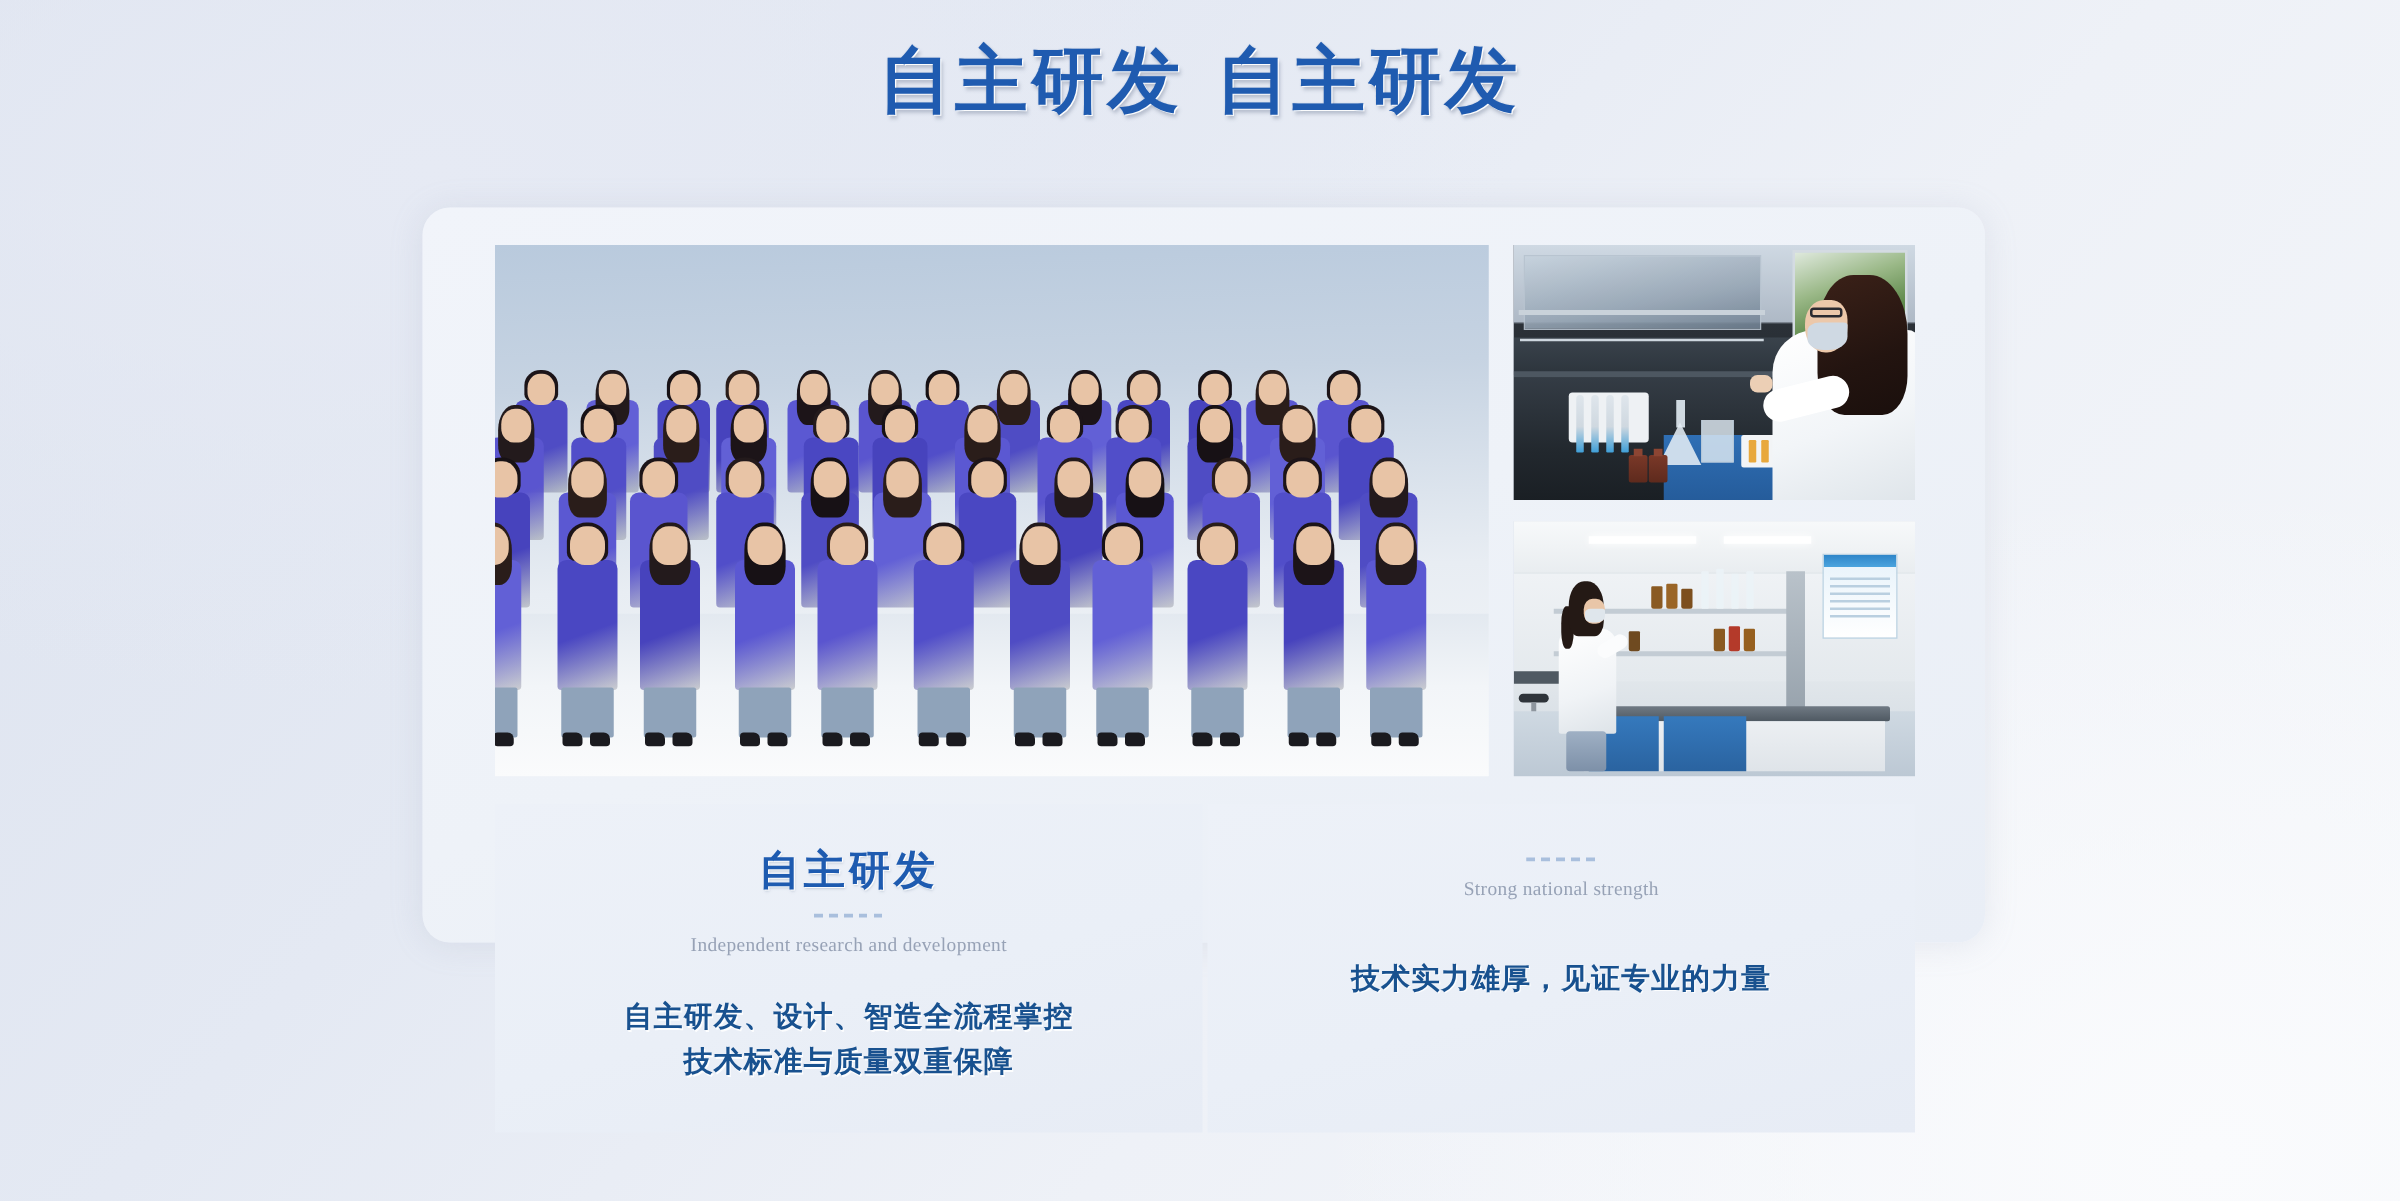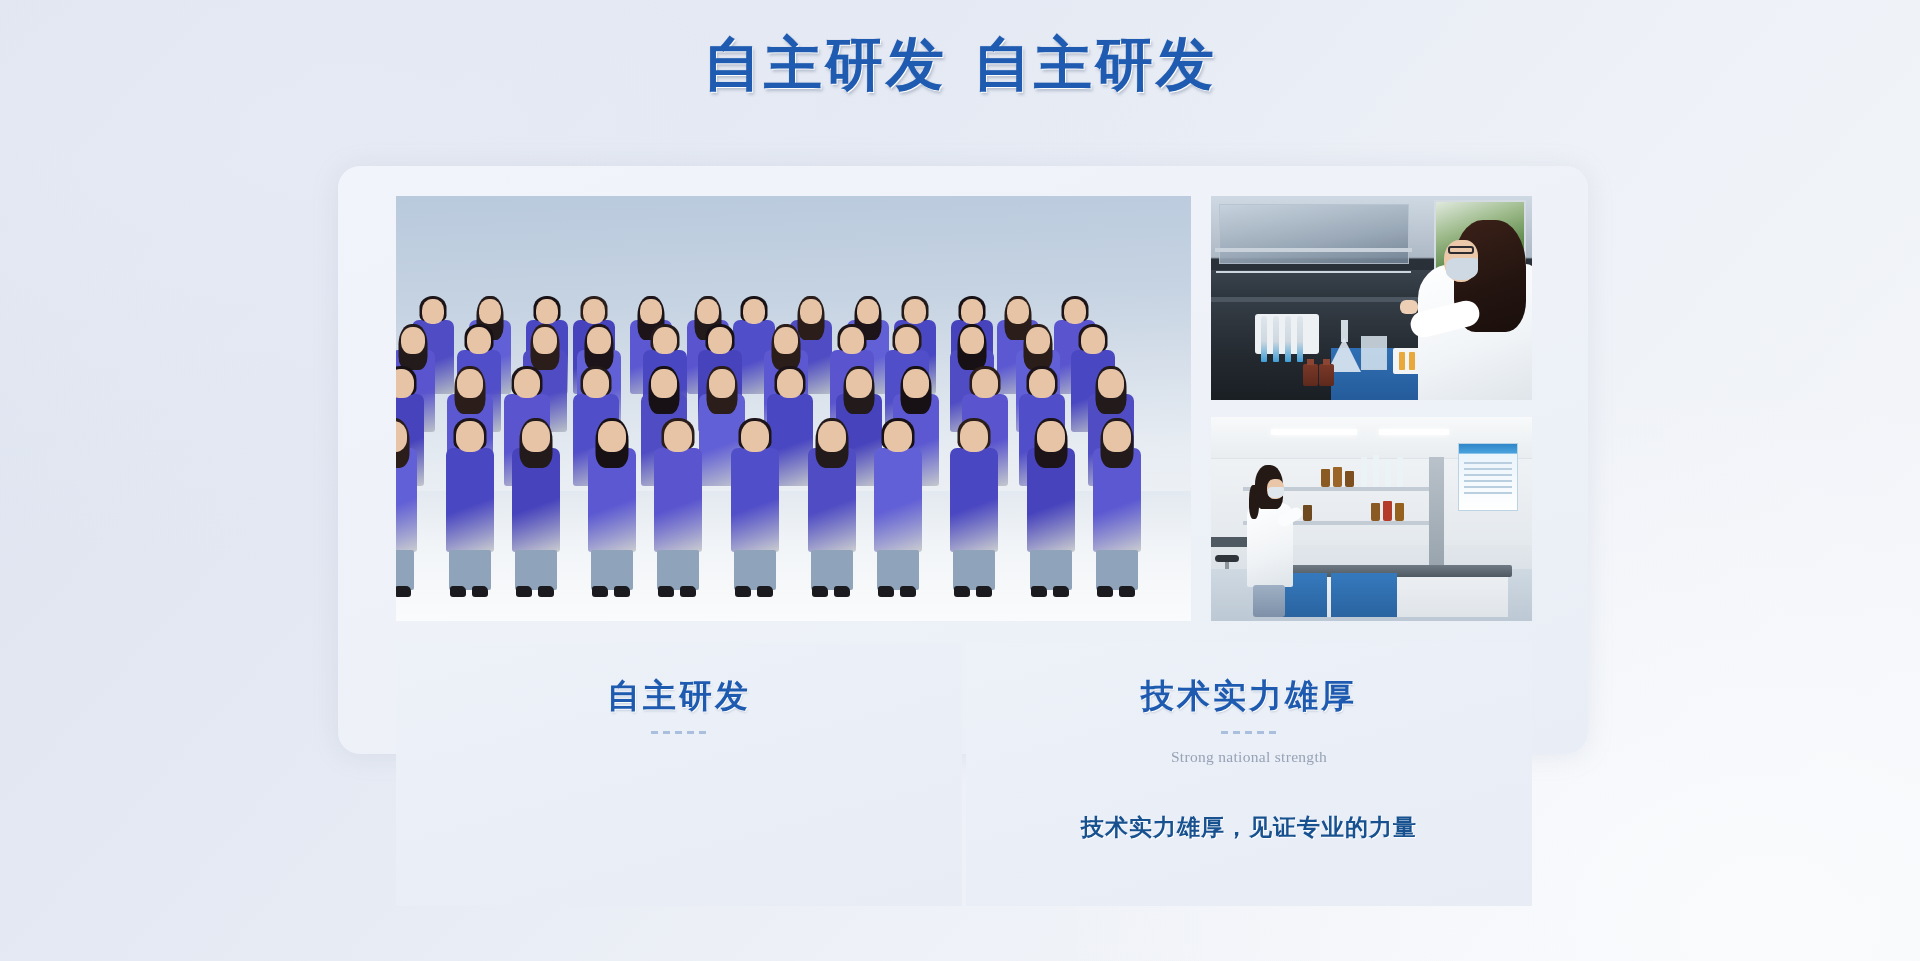--- a/index.html
+++ b/index.html
@@ -705,24 +705,28 @@
         </div>
       </div>
     </div>
   </div>
 
   <div class="cards">
 
     <div class="info-card left">
       <div class="card-title">自主研发</div>
       <div class="dash-divider"></div>
+      <div class="card-en">Independent research and development</div>
+      <div class="card-body">
+        <span class="l1">自主研发、设计、智造全流程掌控</span>
+        <span class="l2">技术标准与质量双重保障</span>
+      </div>
     </div>
 
     <div class="info-card right">
-      <div class="card-title">技术实力雄厚</div>
       <div class="dash-divider"></div>
       <div class="card-en">Strong national strength</div>
       <div class="card-body">
         <span class="l1">技术实力雄厚，见证专业的力量</span>
       </div>
     </div>
 
   </div>
 </div>
 

